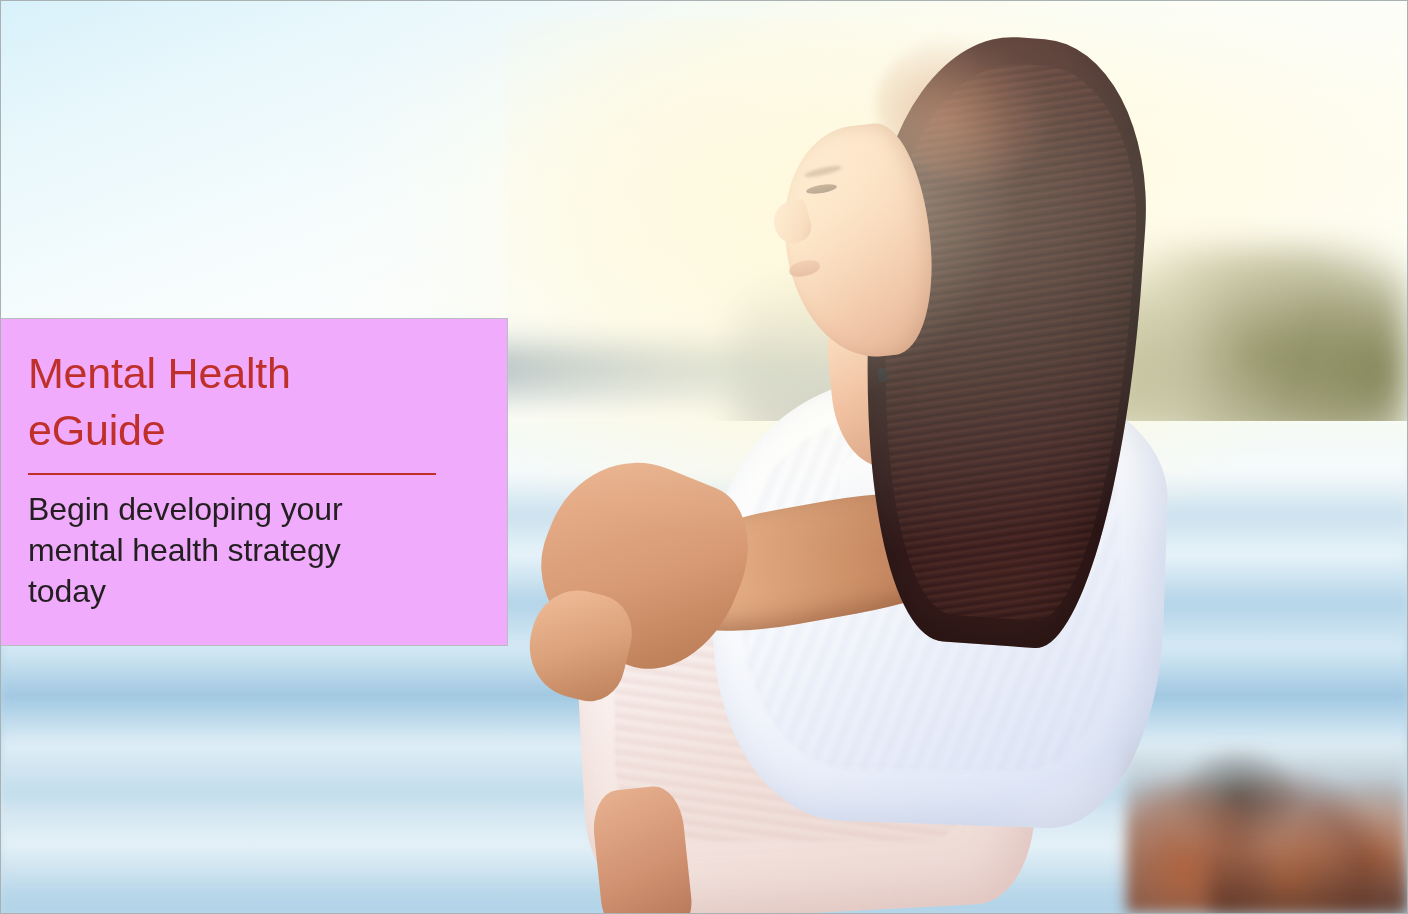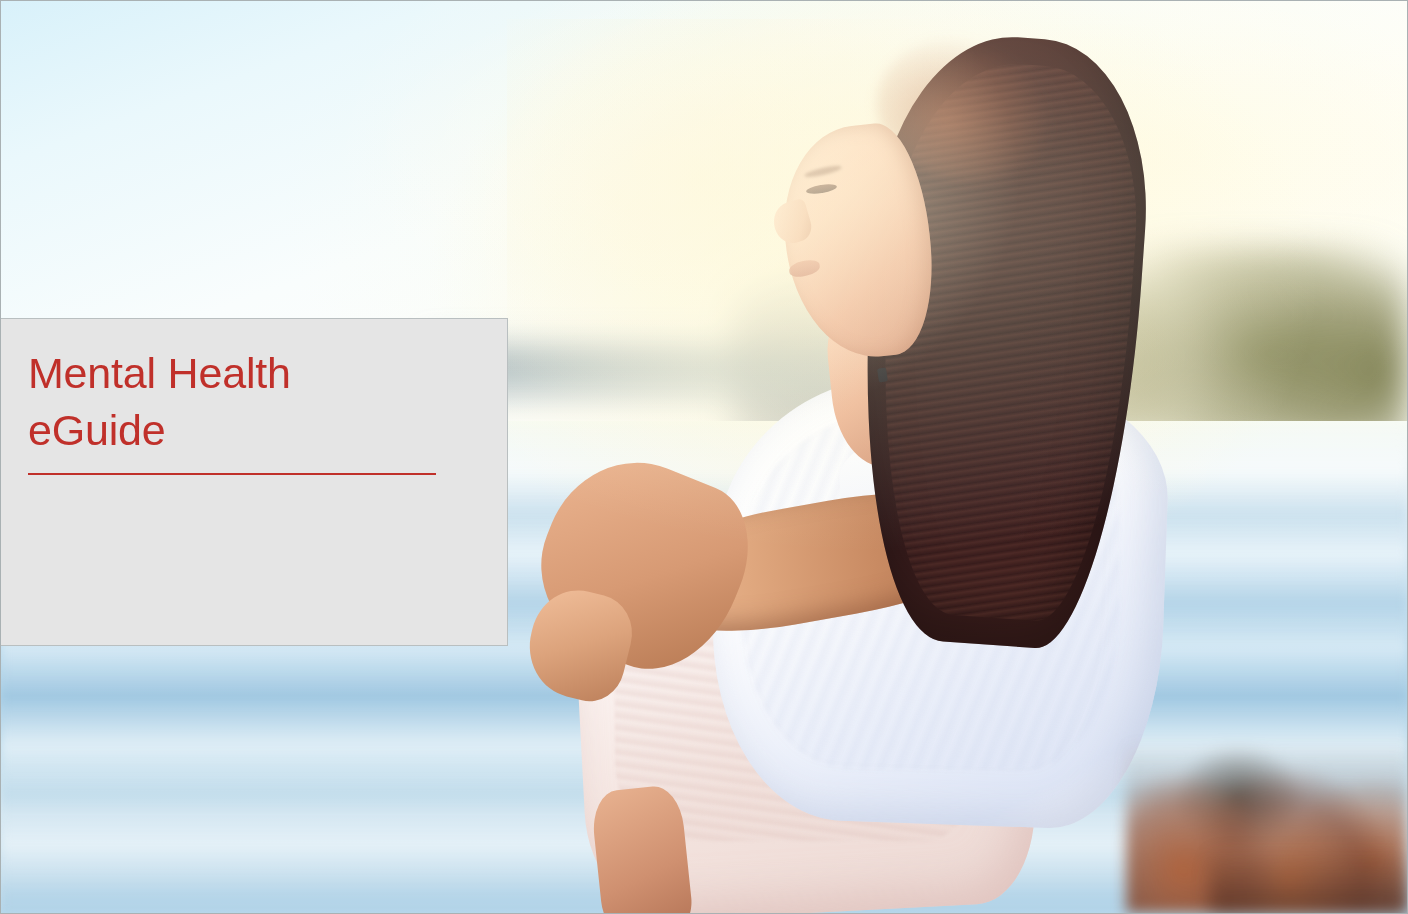--- a/index.html
+++ b/index.html
@@ -374,21 +374,21 @@
     pointer-events: none;
   }
 
   
   .card {
     position: absolute;
     left: -2px;
     top: 317px;
     width: 509px;
     height: 328px;
-    background: #e5e5e5;
+    background: #f0abfc;
     border: 1px solid #b9bfc0;
     box-sizing: border-box;
     z-index: 5;
   }
   .card-inner {
     padding: 26px 30px 0 28px;
   }
   .card-title {
     color: #c0302a;
     font-size: 43px;
@@ -457,16 +457,19 @@
     <div class="rocks"></div>
     <div class="rocks-shadow"></div>
     <div class="haze"></div>
   </div>
 
   <div class="card">
     <div class="card-inner">
       <h1 class="card-title">Mental Health
 eGuide</h1>
       <div class="card-rule"></div>
+      <p class="card-sub">Begin developing your
+mental health strategy
+today</p>
     </div>
   </div>
 
 </div>
 
 </body></html>

